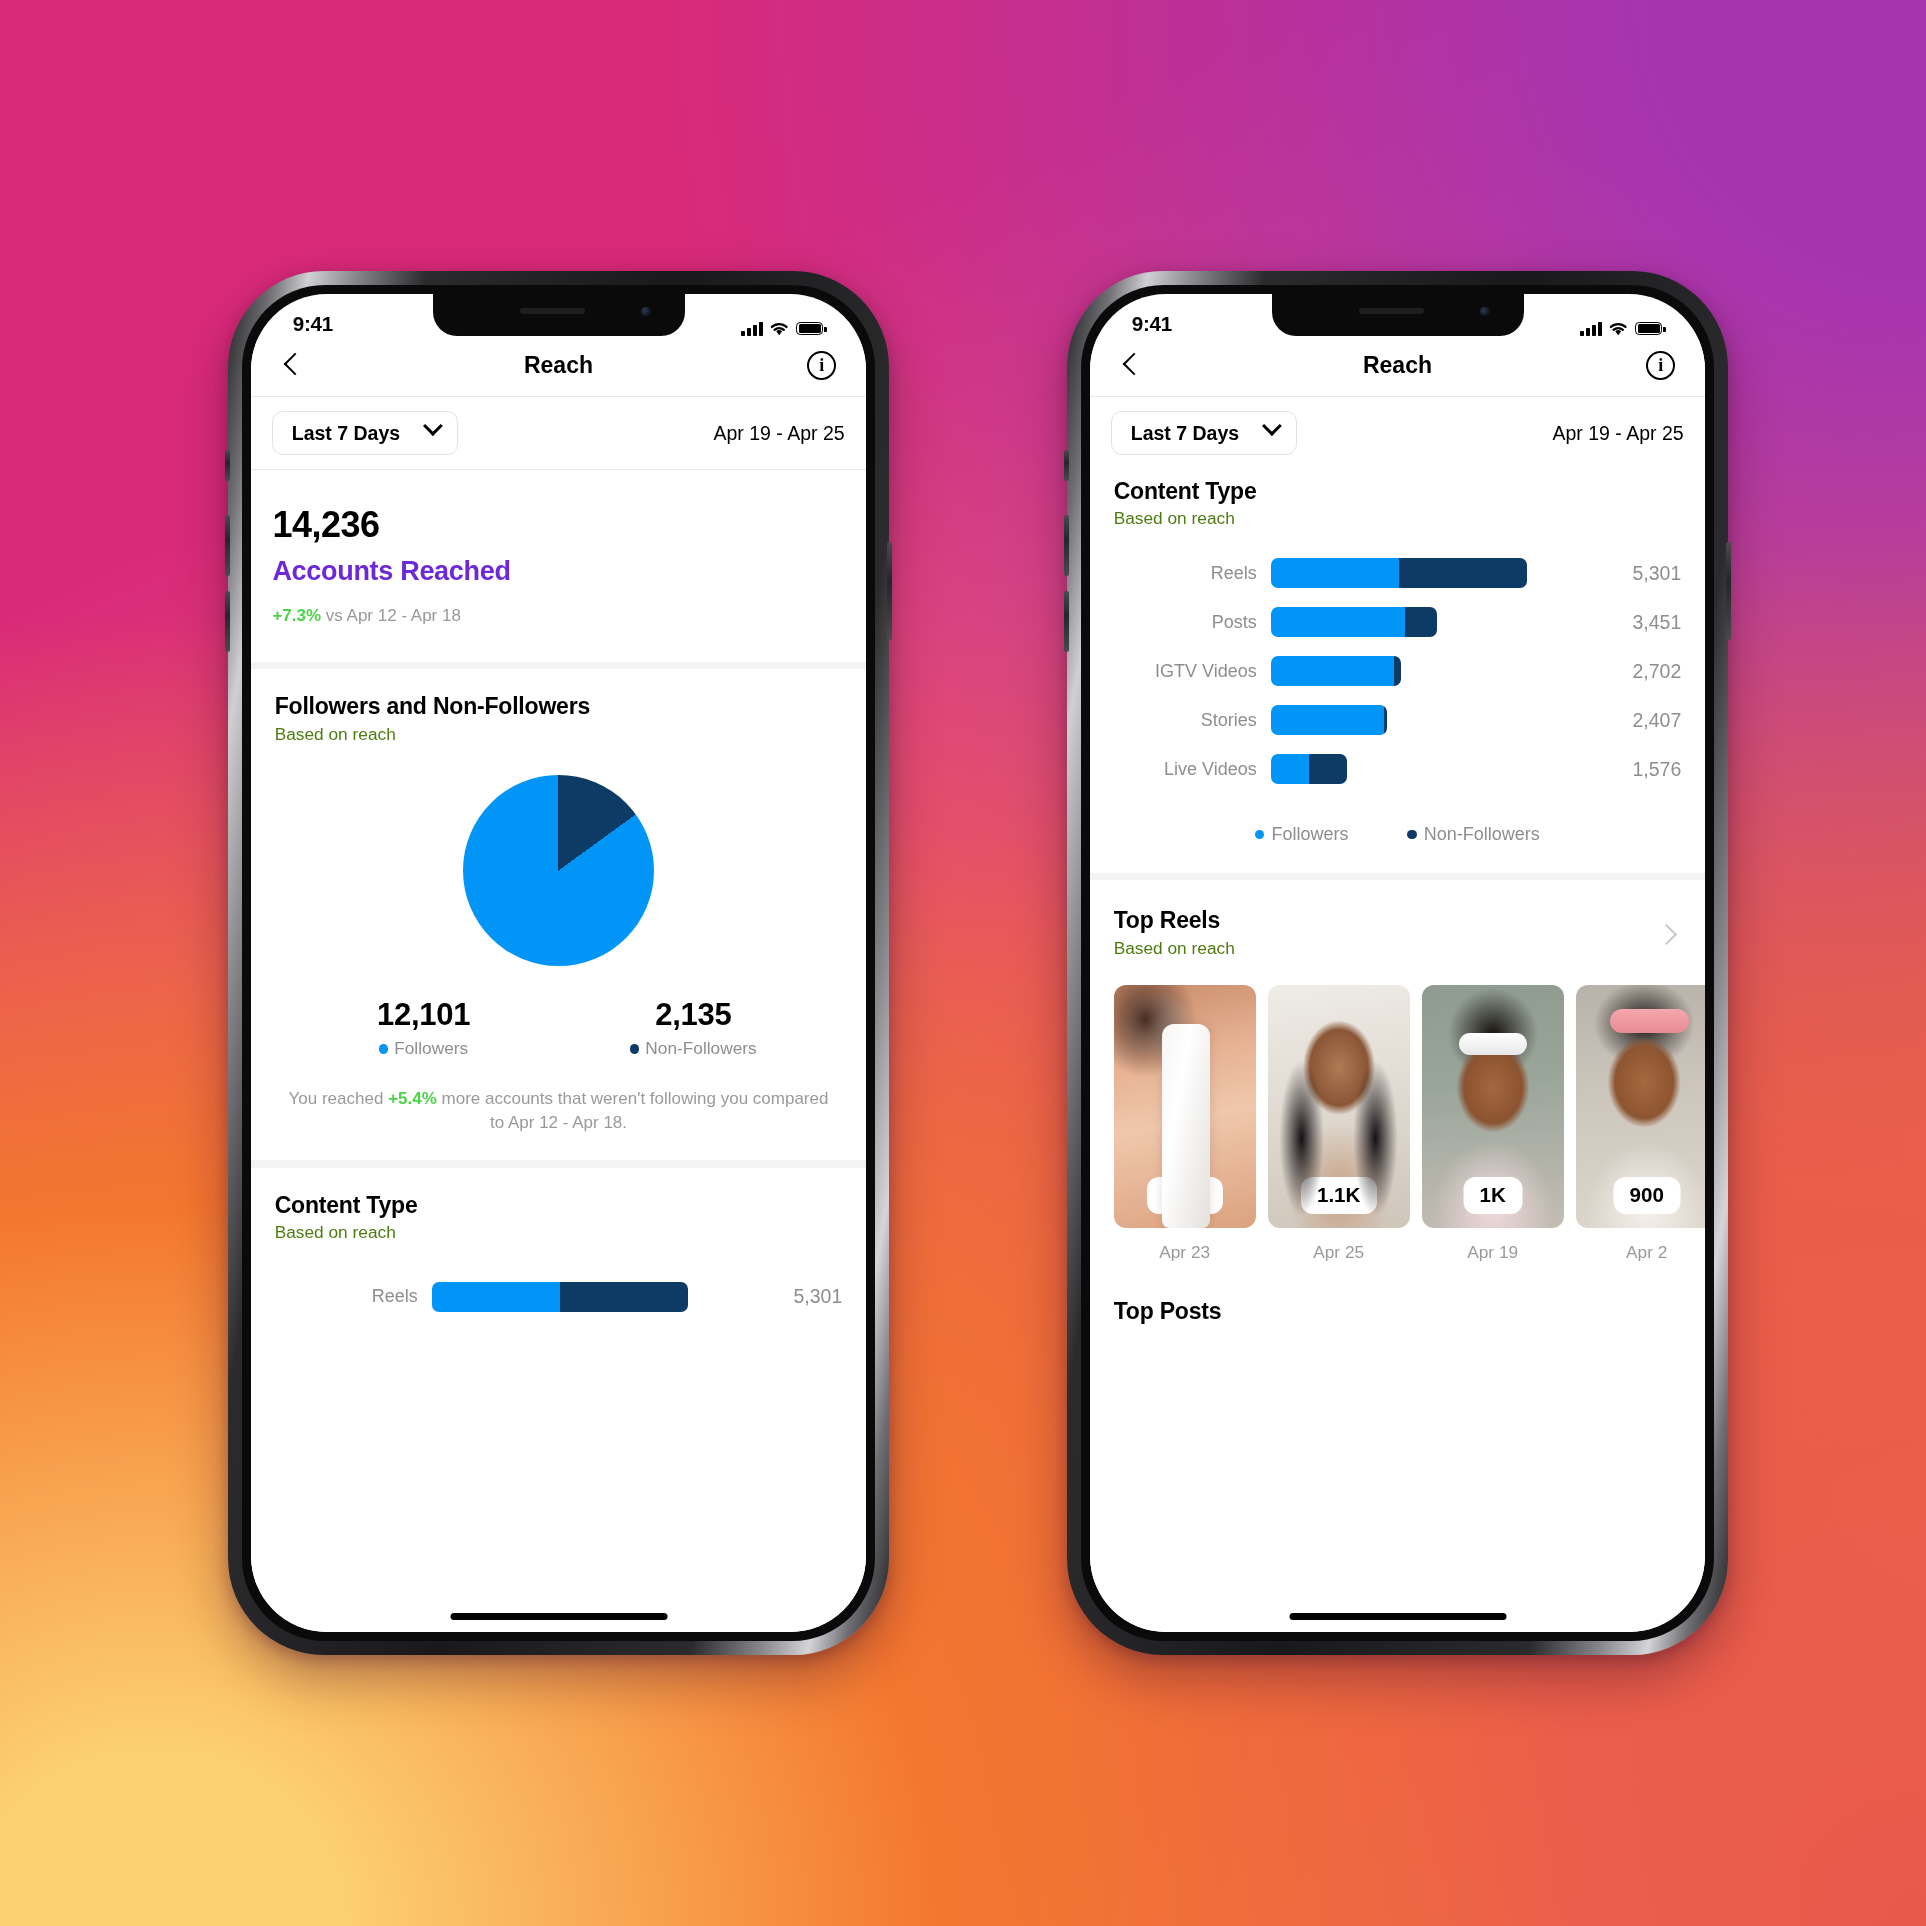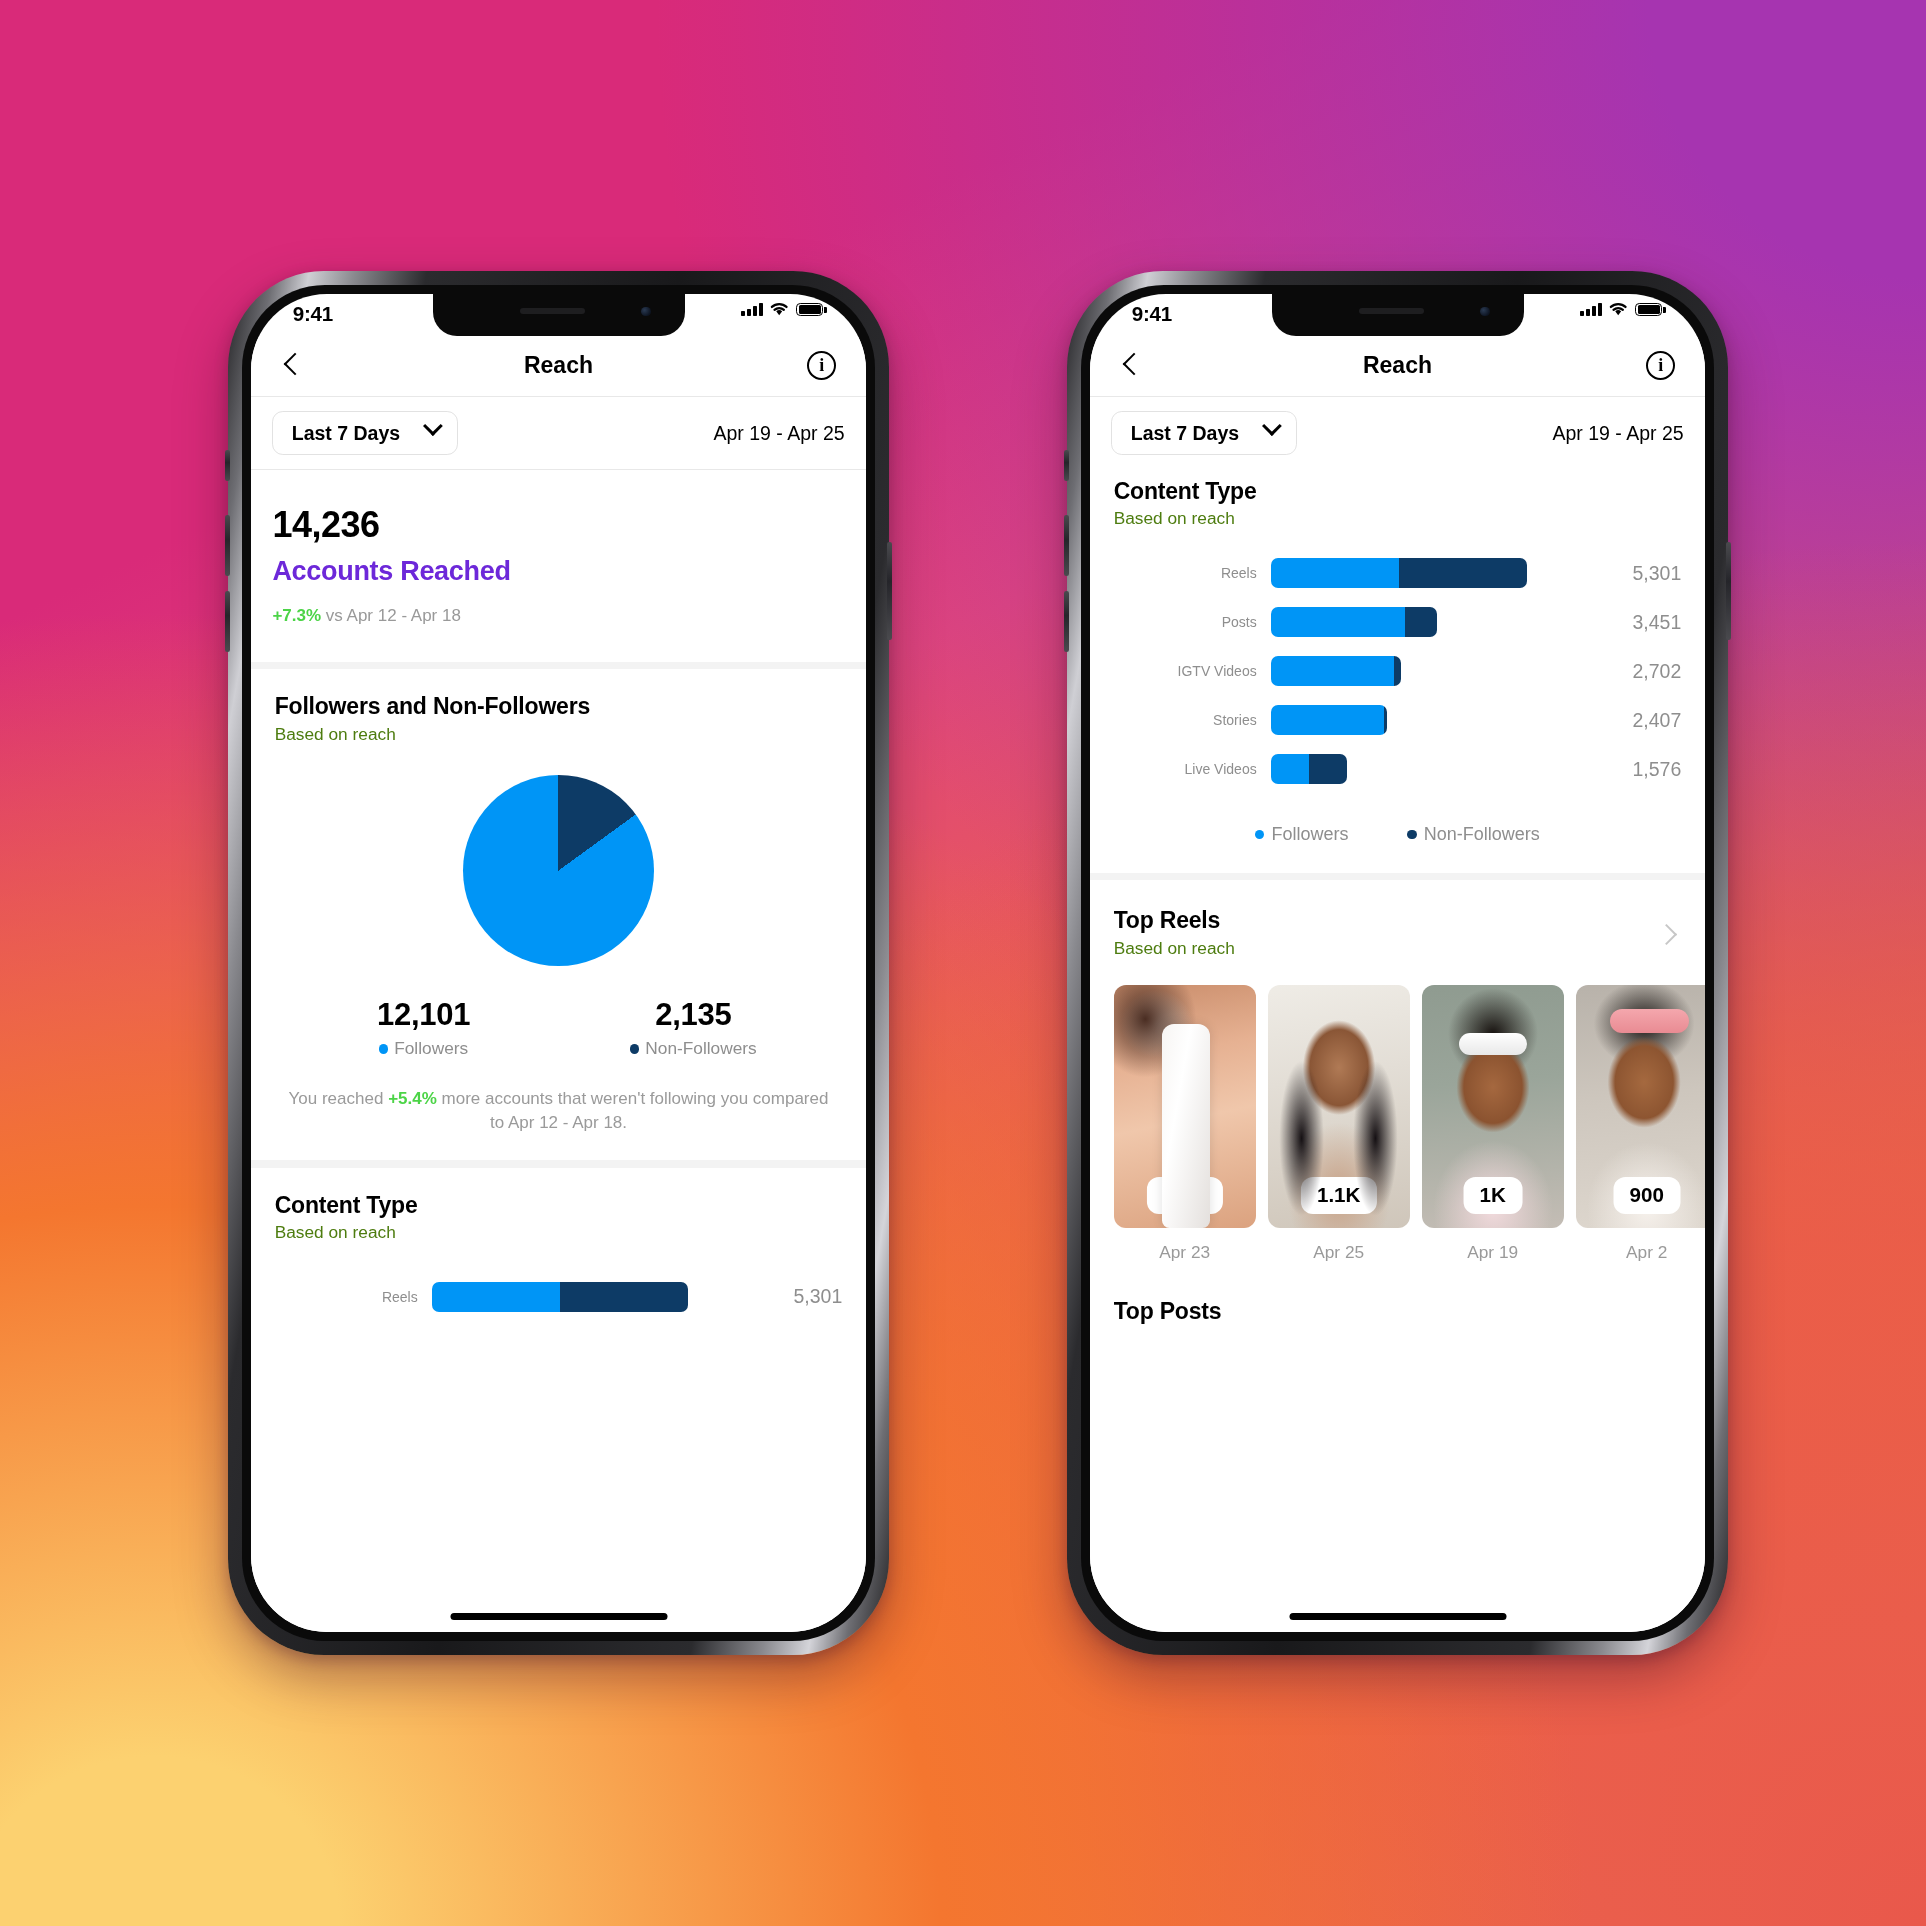--- a/index.html
+++ b/index.html
@@ -61,21 +61,21 @@
   }
   .notch .cam {
     position:absolute; right:34px; top:13px;
     width:9.2px; height:9.2px; border-radius:50%;
     background:radial-gradient(circle at 35% 35%, #2a3a52, #0d1422 70%);
   }
 
   
   .statusbar {
     position:absolute; top:0; left:0; right:8px; height:42px;
-    display:flex; align-items:flex-start; justify-content:space-between;
+    display:flex; align-items:flex-end; justify-content:space-between;
     padding:8.7px 35px 0 42px; z-index:45;
   }
   .status-time { font-size:20.6px; font-weight:600; color:#000; letter-spacing:-0.2px; }
   .status-right { display:flex; align-items:center; gap:7.6px; }
   .sig { display:flex; align-items:flex-end; gap:2.2px; height:14px; }
   .sig i { display:block; width:3.8px; background:#000; border-radius:0.8px; }
   .sig i:nth-child(1){height:4.9px}.sig i:nth-child(2){height:7.6px}
   .sig i:nth-child(3){height:10.3px}.sig i:nth-child(4){height:13.5px}
   .batt { width:27px; height:13.5px; border:1.6px solid #000; border-radius:4.3px; position:relative; padding:1.4px; }
   .batt::after{content:"";position:absolute;right:-4.3px;top:3.8px;width:2.2px;height:5.4px;background:#000;border-radius:0 1.1px 1.1px 0;}
@@ -143,21 +143,21 @@
   .dot { width:9.2px; height:9.2px; border-radius:50%; display:inline-block; }
   .dot-f { background:#0095F6; }
   .dot-nf { background:#0D3B66; }
 
   .note { padding:28px 30px 26px; text-align:center; font-size:17px; color:#9a9a9a; line-height:1.38; }
   .note b { color:#4CD447; font-weight:700; }
 
   
   .bars { padding:19.5px 24px 0; }
   .bar-row { display:flex; align-items:center; height:49px; }
-  .bar-label { width:157px; text-align:right; padding-right:14px; font-size:14px; color:#8e8e8e; white-space:nowrap;}
+  .bar-label { width:157px; text-align:right; padding-right:14px; font-size:18px; color:#8e8e8e; white-space:nowrap;}
   .bar-track { width:256px; }
   .bar { height:30px; border-radius:7px; overflow:hidden; display:flex; }
   .bar .seg-f { background:#0095F6; height:100%; }
   .bar .seg-nf { background:#0D3B66; height:100%; }
   .bar-value { flex:1; text-align:right; padding-left:14px; font-size:19.5px; color:#8e8e8e; }
 
   .legend-row { display:flex; justify-content:center; gap:59px; padding:30px 0 28px; }
   .legend-item { display:flex; align-items:center; gap:7px; font-size:18px; color:#8e8e8e; }
 
   

